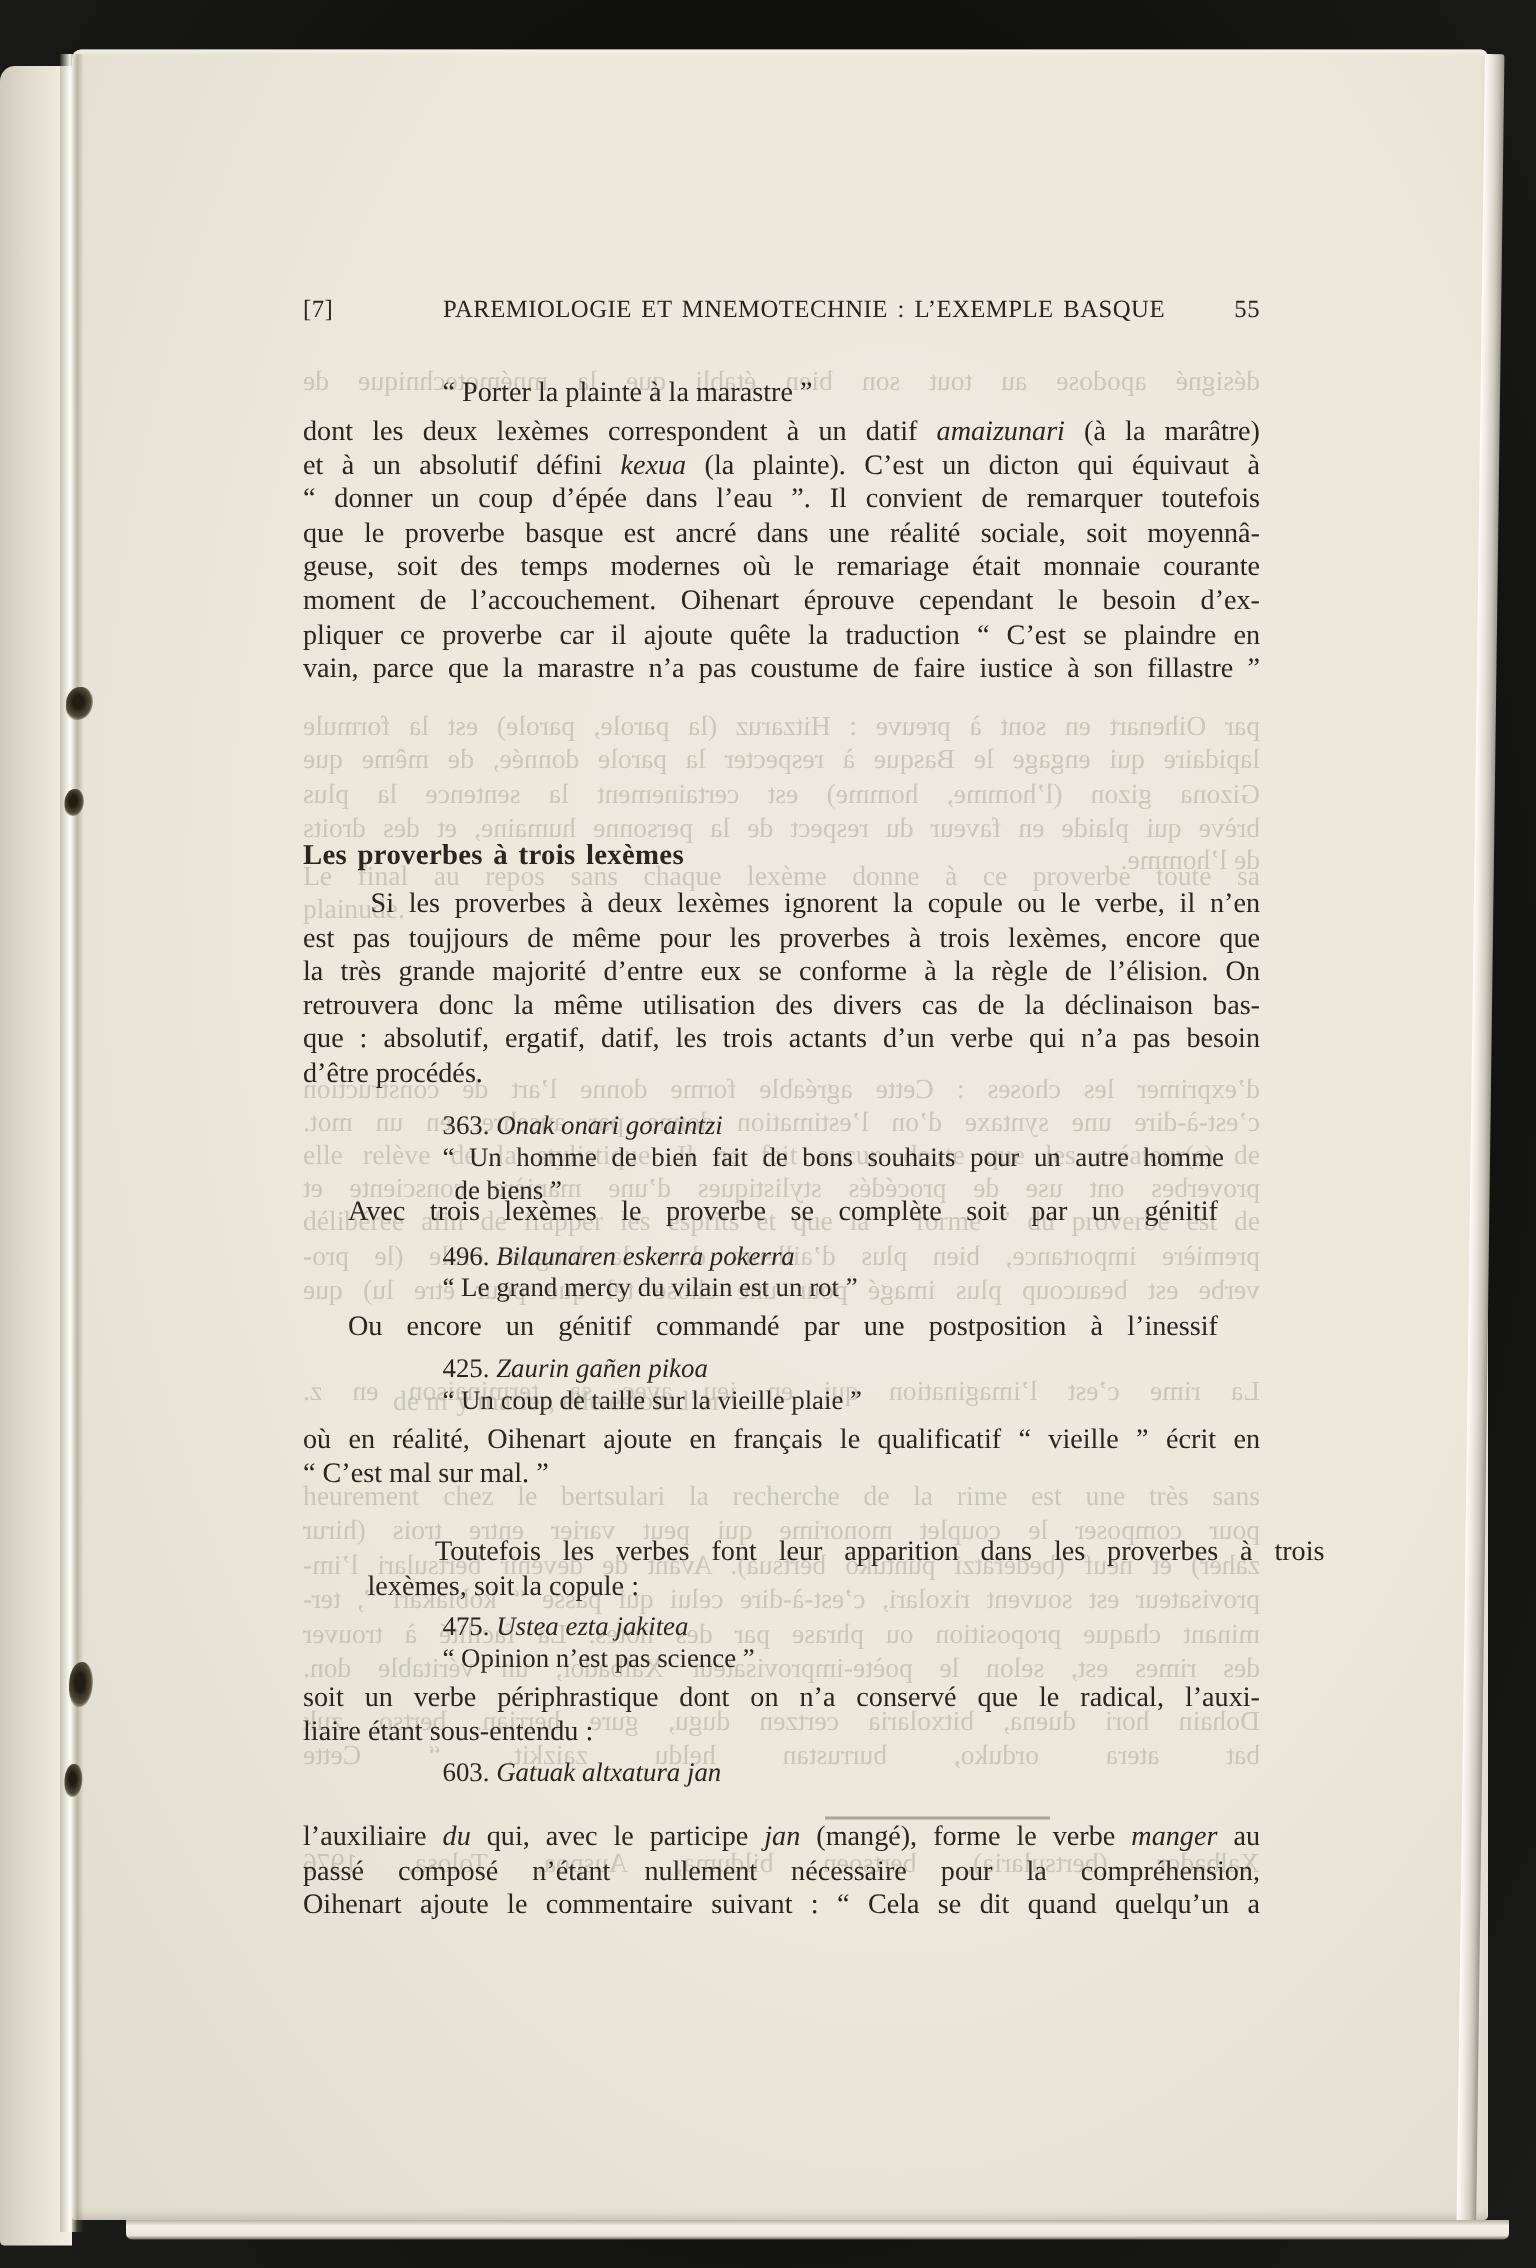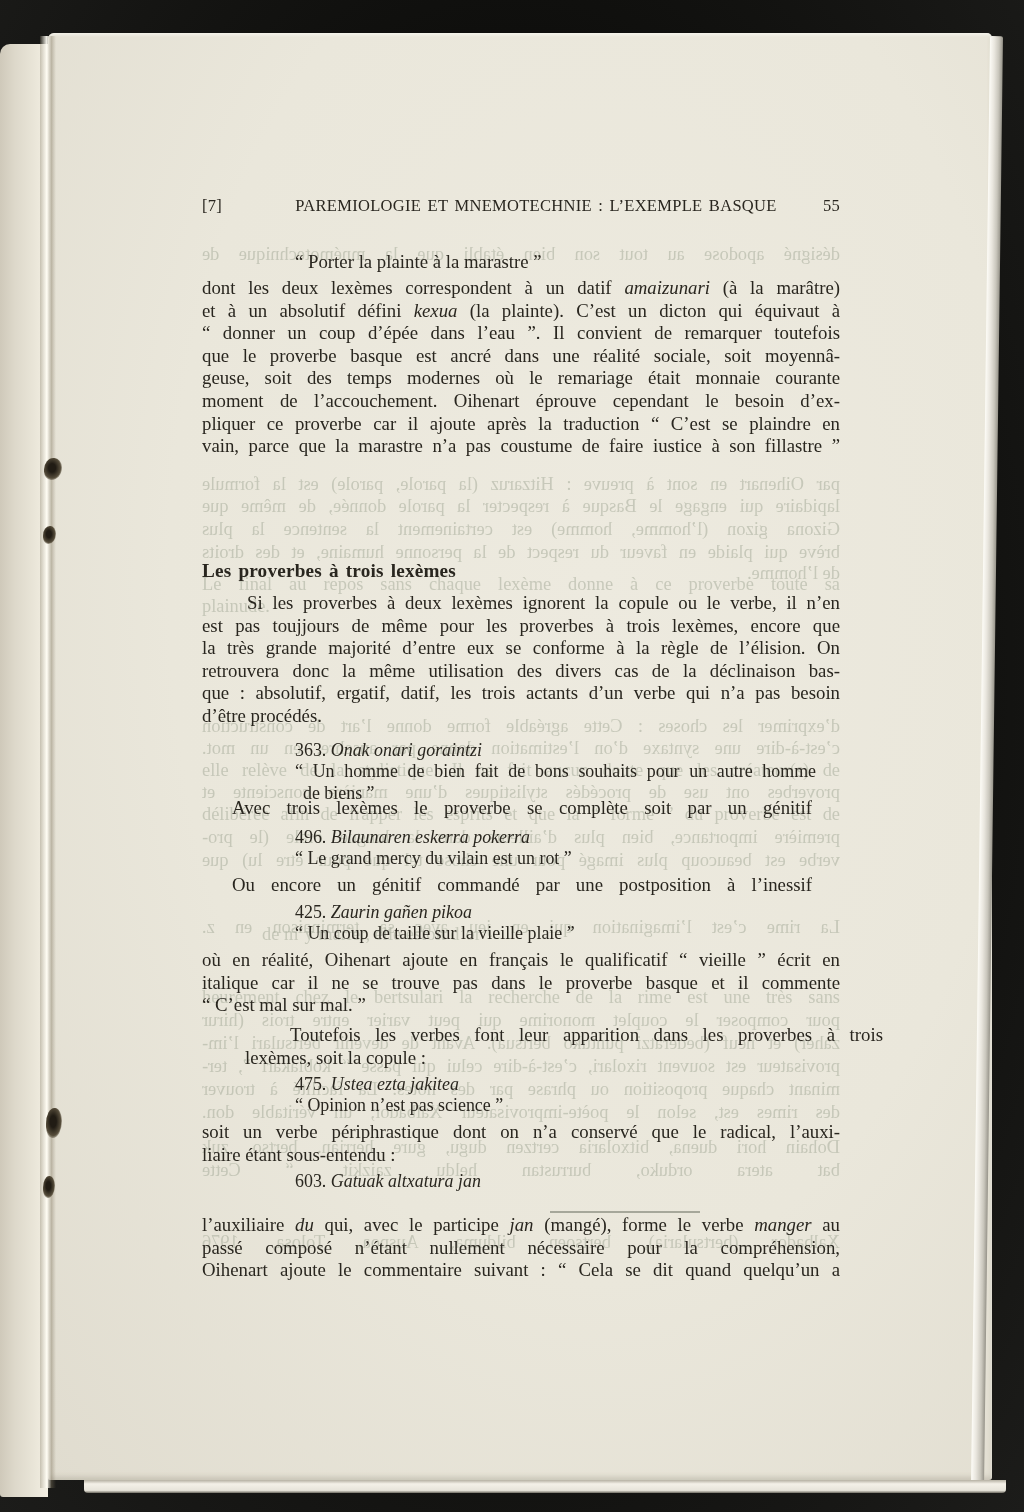--- a/index.html
+++ b/index.html
@@ -122,21 +122,21 @@
     <span class="pnum">55</span>
   </div>
 <div class="block qline" style="top: 251px;">“ Porter la plainte à la marastre ”</div>
     <div class="block para" style="top: 277px;">
       <div class="tline">dont les deux lexèmes correspondent à un datif <i>amaizunari</i> (à la marâtre)</div>
       <div class="tline">et à un absolutif défini <i>kexua</i> (la plainte). C’est un dicton qui équivaut à</div>
       <div class="tline">“ donner un coup d’épée dans l’eau ”. Il convient de remarquer toutefois</div>
       <div class="tline">que le proverbe basque est ancré dans une réalité sociale, soit moyennâ-</div>
       <div class="tline">geuse, soit des temps modernes où le remariage était monnaie courante</div>
       <div class="tline">moment de l’accouchement. Oihenart éprouve cependant le besoin d’ex-</div>
-      <div class="tline">pliquer ce proverbe car il ajoute après la traduction “ C’est se plaindre en</div>
+      <div class="tline">pliquer ce proverbe car il ajoute quête la traduction “ C’est se plaindre en</div>
       <div class="tline">vain, parce que la marastre n’a pas coustume de faire iustice à son fillastre ”</div>
     </div>
     <div class="block heading" style="top: 560px;">Les proverbes à trois lexèmes</div>
     <div class="block para" style="top: 592px;">
       <div class="tline first">Si les proverbes à deux lexèmes ignorent la copule ou le verbe, il n’en</div>
       <div class="tline">est pas toujjours de même pour les proverbes à trois lexèmes, encore que</div>
       <div class="tline">la très grande majorité d’entre eux se conforme à la règle de l’élision. On</div>
       <div class="tline">retrouvera donc la même utilisation des divers cas de la déclinaison bas-</div>
       <div class="tline">que : absolutif, ergatif, datif, les trois actants d’un verbe qui n’a pas besoin</div>
       <div class="tline lastleft">d’être procédés.</div>
@@ -151,21 +151,20 @@
       <div class="pnum-line"><span>496. </span><i>Bilaunaren eskerra pokerra</i></div>
       <div class="ptrans">“ Le grand mercy du vilain est un rot ”</div>
     </div>
     <div class="block sline" style="top: 874px;">Ou encore un génitif commandé par une postposition à l’inessif</div>
     <div class="block prov" style="top: 902px;">
       <div class="pnum-line"><span>425. </span><i>Zaurin gañen pikoa</i></div>
       <div class="ptrans">“ Un coup de taille sur la vieille plaie ”</div>
     </div>
     <div class="block para" style="top: 949px;">
       <div class="tline">où en réalité, Oihenart ajoute en français le qualificatif “ vieille ” écrit en</div>
-      <div class="tline">italique car il ne se trouve pas dans le proverbe basque et il commente</div>
       <div class="tline lastleft">“ C’est mal sur mal. ”</div>
     </div>
     <div class="block para" style="top: 1024px; margin-left: 43px;">
       <div class="tline first">Toutefois les verbes font leur apparition dans les proverbes à trois</div>
       <div class="tline lastleft">lexèmes, soit la copule :</div>
     </div>
     <div class="block prov" style="top: 1074px;">
       <div class="pnum-line"><span>475. </span><i>Ustea ezta jakitea</i></div>
       <div class="ptrans">“ Opinion n’est pas science ”</div>
     </div>

